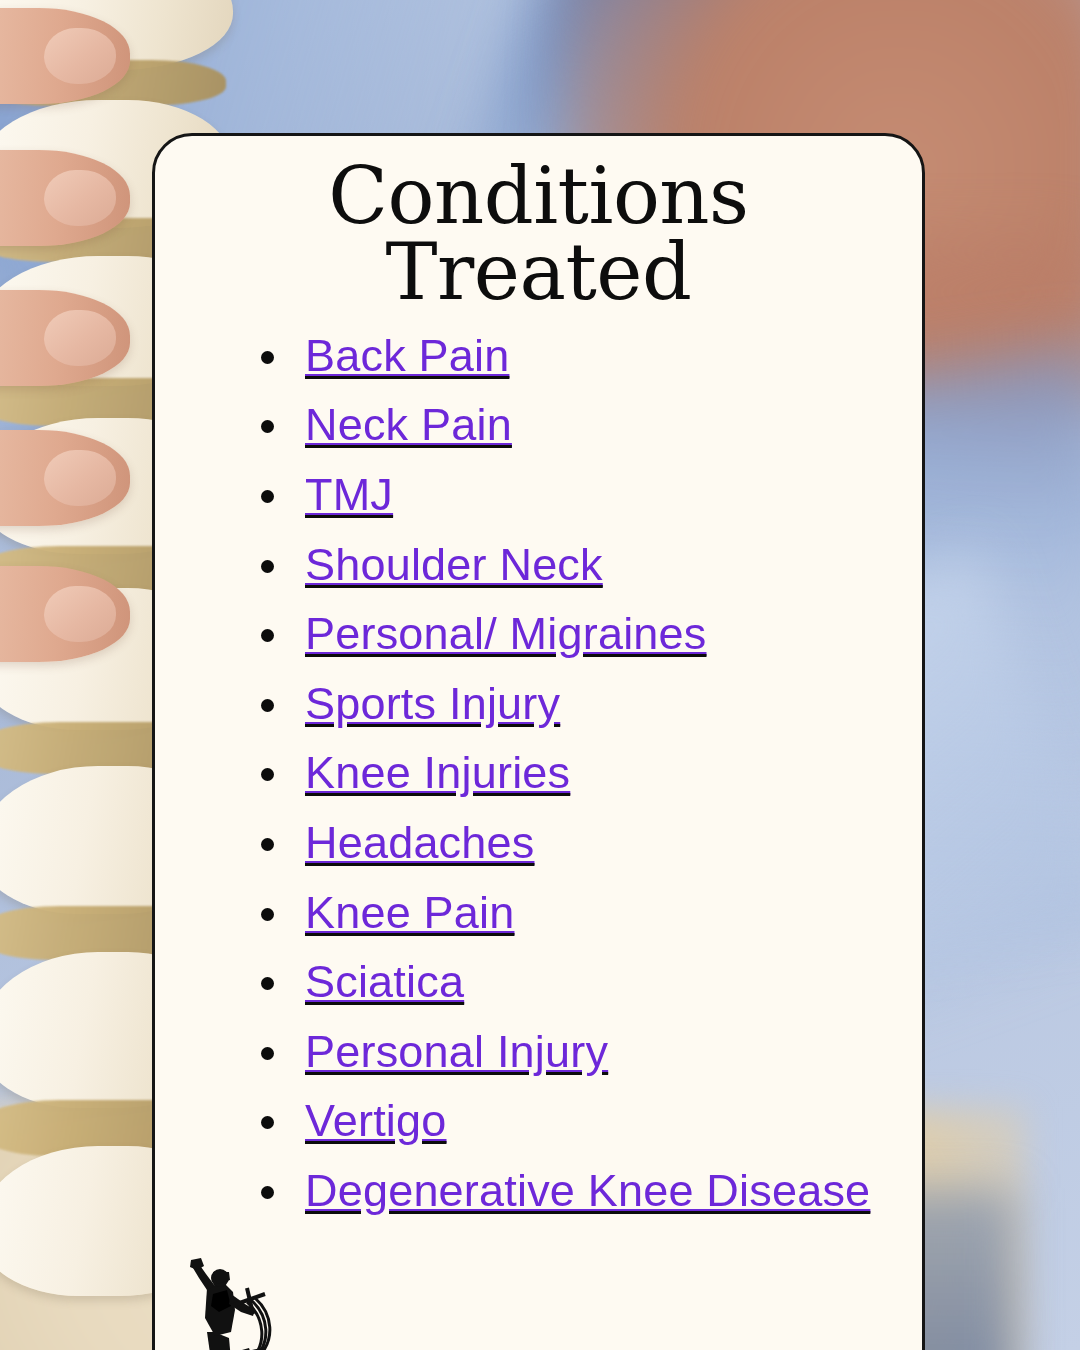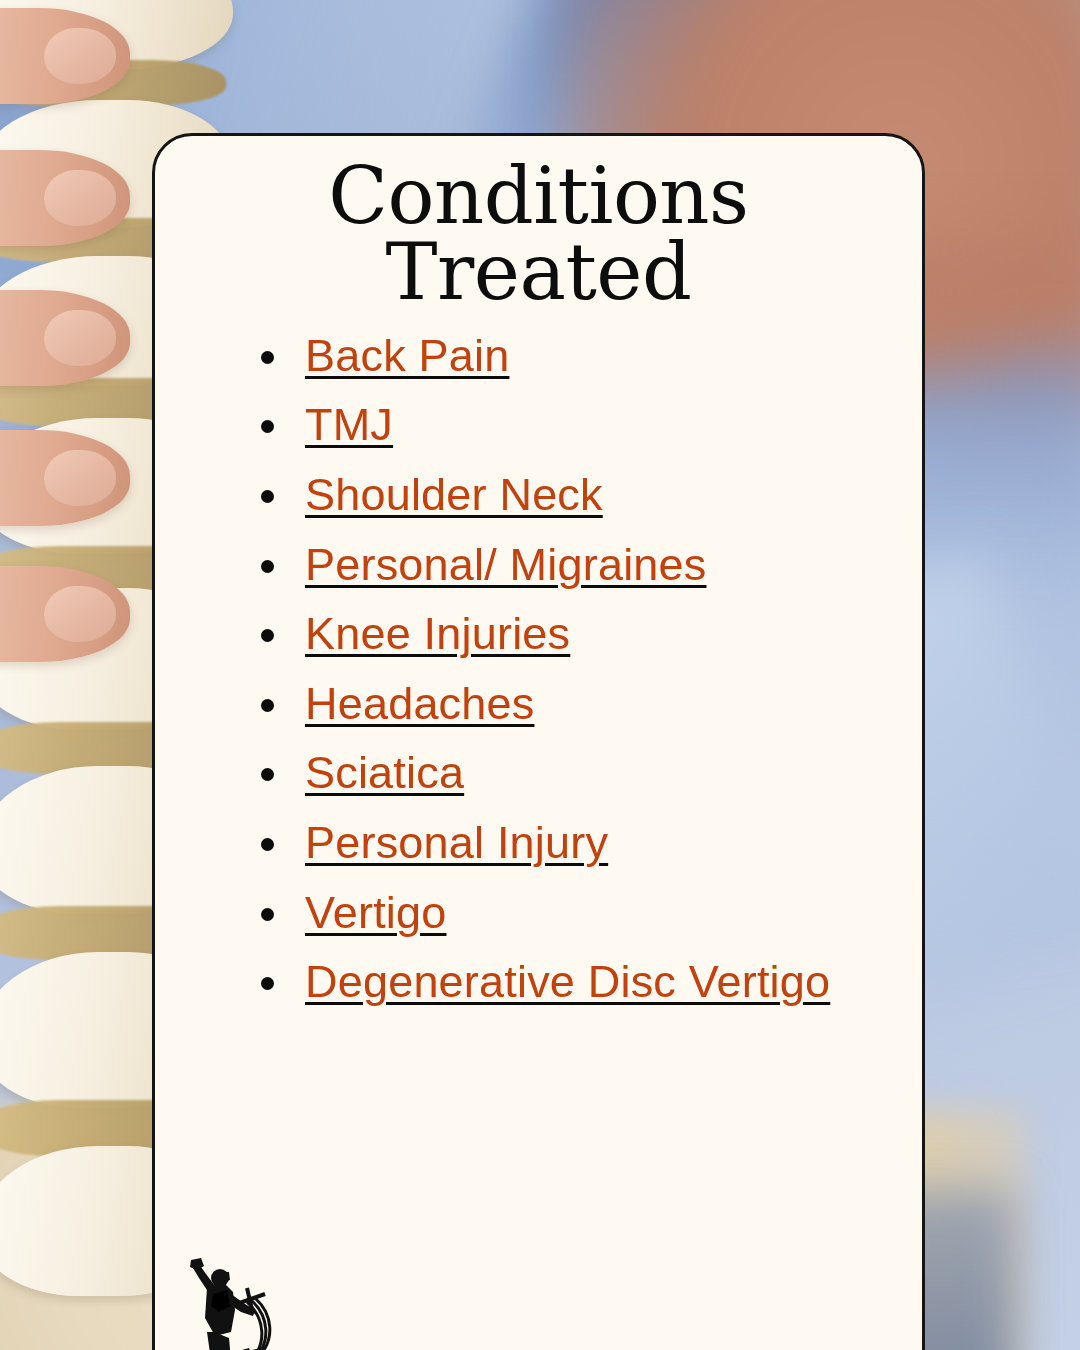--- a/index.html
+++ b/index.html
@@ -174,23 +174,24 @@
     list-style: none;
     margin: 16px 0 0 0;
     padding: 0 40px 0 150px;
   }
   .cond-item {
     position: relative;
     font-family: "Liberation Sans", sans-serif;
     font-weight: 400;
     font-size: 45px;
     line-height: 1.28;
-    color: #c2410c;
+    color: #6d28d9;
     margin: 0 0 12px 0;
     letter-spacing: 0.2px;
+    text-decoration: underline;
   }
   .cond-item::before {
     content: "";
     position: absolute;
     left: -44px;
     top: 24px;
     width: 13px;
     height: 13px;
     border-radius: 50%;
     background: #0c0c0c;
@@ -266,29 +267,32 @@
 
   <div class="card">
 
     <h1 class="card-title">
       <span class="title-line">Conditions</span>
       <span class="title-line">Treated</span>
     </h1>
 
     <ul class="cond-list">
       <li class="cond-item"><span class="cond-text">Back Pain</span></li>
+      <li class="cond-item"><span class="cond-text">Neck Pain</span></li>
       <li class="cond-item"><span class="cond-text">TMJ</span></li>
       <li class="cond-item"><span class="cond-text">Shoulder Neck</span></li>
       <li class="cond-item"><span class="cond-text">Personal/ Migraines</span></li>
+      <li class="cond-item"><span class="cond-text">Sports Injury</span></li>
       <li class="cond-item"><span class="cond-text">Knee Injuries</span></li>
       <li class="cond-item"><span class="cond-text">Headaches</span></li>
+      <li class="cond-item"><span class="cond-text">Knee Pain</span></li>
       <li class="cond-item"><span class="cond-text">Sciatica</span></li>
       <li class="cond-item"><span class="cond-text">Personal Injury</span></li>
       <li class="cond-item"><span class="cond-text">Vertigo</span></li>
-      <li class="cond-item"><span class="cond-text">Degenerative Disc Vertigo</span></li>
+      <li class="cond-item"><span class="cond-text">Degenerative Knee Disease</span></li>
     </ul>
 
     <div class="logo">
       <svg viewBox="0 0 112 152" xmlns="http://www.w3.org/2000/svg" aria-hidden="true">
         <g fill="#111111">
 
           <path d="M14 140 L30 128 L46 131 L62 126 L80 130 L96 126 L100 140 L96 145 L22 146 Z"></path>
           <path d="M70 104 L88 100 L98 112 L100 132 L78 134 L70 120 Z"></path>
 
           <path d="M34 132 L70 120 L80 130 L46 140 Z" fill="#2a2a2a"></path>

